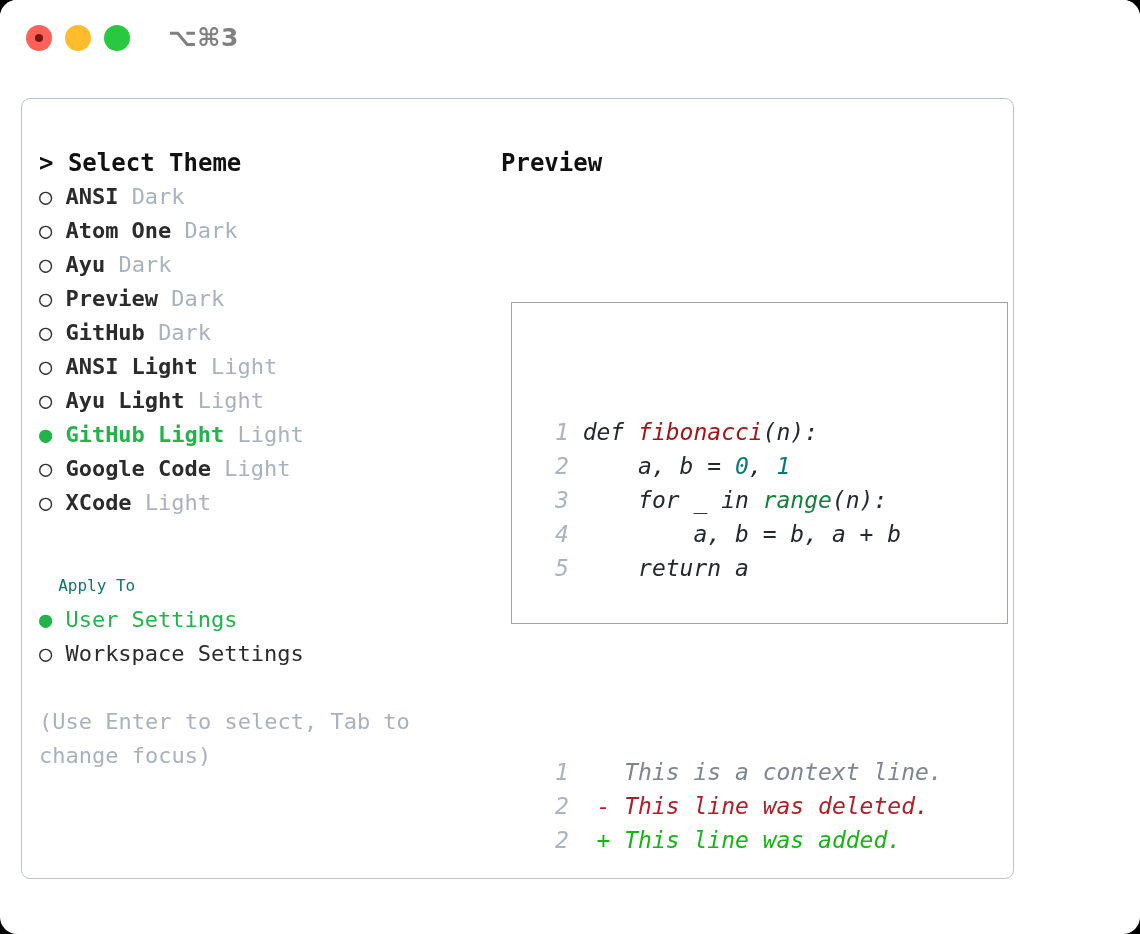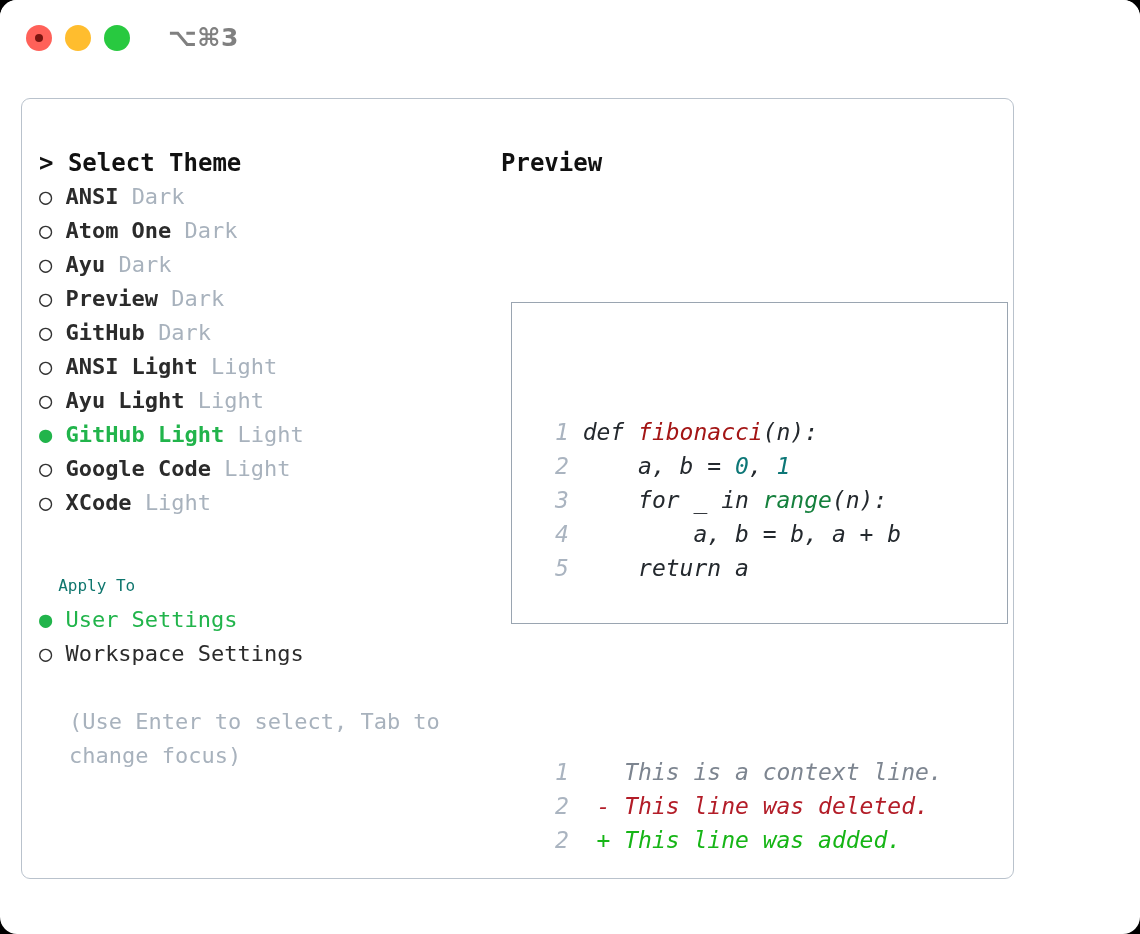--- a/index.html
+++ b/index.html
@@ -92,21 +92,20 @@
   
   .left-col {
     position: absolute;
     left: 17px;
     top: 47px;
     width: 460px;
   }
 
   .mono {
     font-family: "DejaVu Sans Mono", monospace;
-    margin-left: 30px;
   }
 
   .section-title {
     font-family: "DejaVu Sans Mono", monospace;
     font-size: 24px;
     font-weight: bold;
     color: #111111;
     line-height: 34px;
     white-space: pre;
   }

